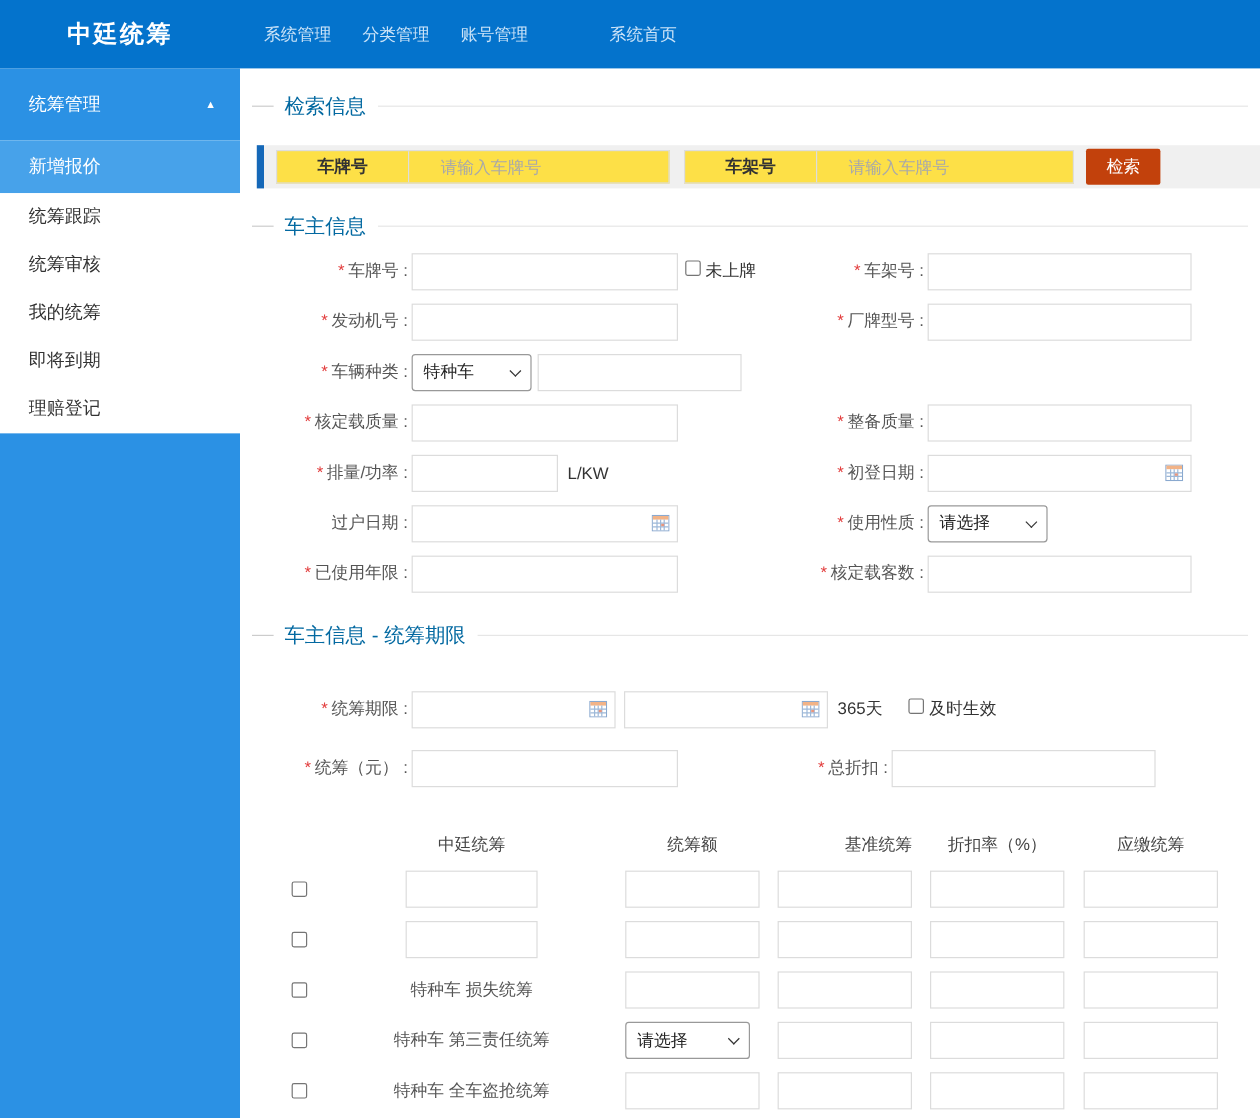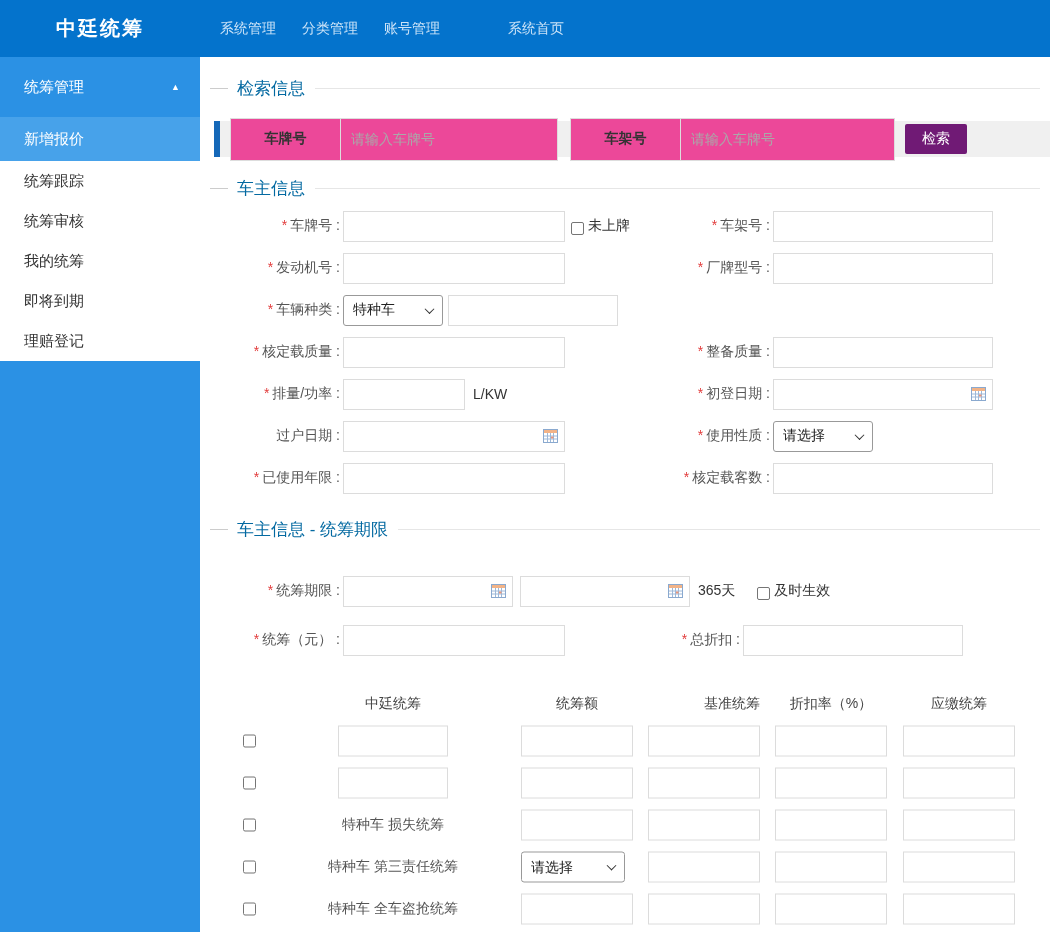--- a/index.html
+++ b/index.html
@@ -21,41 +21,41 @@
   .side-menu { background:#fff; }
   .side-item { height:40px; line-height:40px; padding-left:24px; font-size:15px; color:#333; background:#fff; cursor:pointer; }
   .side-item.active { background:#47A2EA; color:#fff; height:44px; line-height:44px; }
   
   .content { position:absolute; top:57px; left:200px; width:850px; height:875px; background:#fff; overflow:hidden; }
   .sec-title { display:flex; align-items:center; margin:20px 10px 0 10px; color:#0369a1; font-size:17px; }
   .sec-title::before { content:""; width:18px; height:1px; background:#ccc; margin-right:9px; flex:0 0 auto; }
   .sec-title::after { content:""; flex:1; height:1px; background:#e6e6e6; margin-left:10px; }
   
   .search-bar { margin:21px 0 0 14px; height:36px; background:#F0F0F0; border-left:6px solid #1568B8; display:flex; align-items:center; }
-  .sgroup { display:flex; height:43px; background:#ec4899; border:1px solid #ddd; margin-left:10px; width:328px; }
+  .sgroup { display:flex; height:28px; background:#fde047; border:1px solid #ddd; margin-left:10px; width:328px;gap:16px; }
   .sgroup.g2 { margin-left:12px; width:325px; }
   .sgroup .slabel { width:110px; border-right:1px solid #ddd; display:flex; align-items:center; justify-content:center; font-size:14px; color:#333; font-weight:bold; flex:0 0 auto; }
   .sgroup input { border:none; outline:none; flex:1; min-width:0; padding:0 10px; font-size:14px; color:#333; font-family:inherit; background:transparent; }
   input::placeholder { color:#a9a9a9; }
-  .search-btn { margin-left:10px; width:62px; height:30px; background:#701a75; color:#fff; border:none; font-size:14px; border-radius:2px; cursor:pointer; font-family:inherit; }
+  .search-btn { margin-left:10px; width:62px; height:30px; background:#c2410c; color:#fff; border:none; font-size:14px; border-radius:2px; cursor:pointer; font-family:inherit; }
   
   .form { margin-top:5px; }
   .frow { position:relative; height:42px; display:flex; align-items:center; }
   .flabel { width:140px; text-align:right; font-size:14px; color:#555; flex:0 0 auto; white-space:nowrap; }
   .flabel .req { color:#E23B3B; margin-right:3px; }
   .flabel.noreq .req { visibility:hidden; }
   .f-input { width:222px; height:31px; border:1px solid #DCDCDC; margin-left:3px; padding:0 6px; font-size:14px; color:#333; font-family:inherit; outline:none; }
   .f-input.w122 { width:122px; }
   .f-input.w170 { width:170px; }
   .f-input.w220 { width:220px; }
   .col-r { position:absolute; left:377px; top:0; height:100%; display:flex; align-items:center; }
   .col-r .flabel { width:193px; }
   .col-r2 { position:absolute; left:350px; top:0; height:100%; display:flex; align-items:center; }
   .col-r2 .flabel { width:190px; }
-  .cbwrap { display:inline-flex; align-items:flex-end; margin-left:6px; cursor:pointer; }
+  .cbwrap { display:inline-flex; align-items:flex-start; margin-left:6px; cursor:pointer; }
   .cb { width:13px; height:13px; border:1px solid #757575; border-radius:2px; background:#fff; display:inline-block; flex:0 0 auto; }
   .cb-label { margin-left:4px; font-size:14px; color:#333; white-space:nowrap; }
   .fselect { height:31px; border:1px solid #999; border-radius:3px; background:#fff; display:inline-flex; align-items:center; padding:0 9px; font-size:14px; color:#222; cursor:pointer; margin-left:3px; }
   .fselect.w100 { width:100px; }
   .chev { width:7px; height:7px; border-right:1.6px solid #333; border-bottom:1.6px solid #333; transform:rotate(45deg) translate(-1px,-1px); margin-left:auto; flex:0 0 auto; }
   .unit { margin-left:8px; color:#333; font-size:14px; }
   .date-wrap { position:relative; display:inline-flex; align-items:center; margin-left:3px; }
   .date-wrap .f-input { margin-left:0; padding-right:24px; }
   .cal { position:absolute; right:7px; top:8px; width:15px; height:14px; cursor:pointer; line-height:0; }
   .gap7 { margin-left:7px; }

